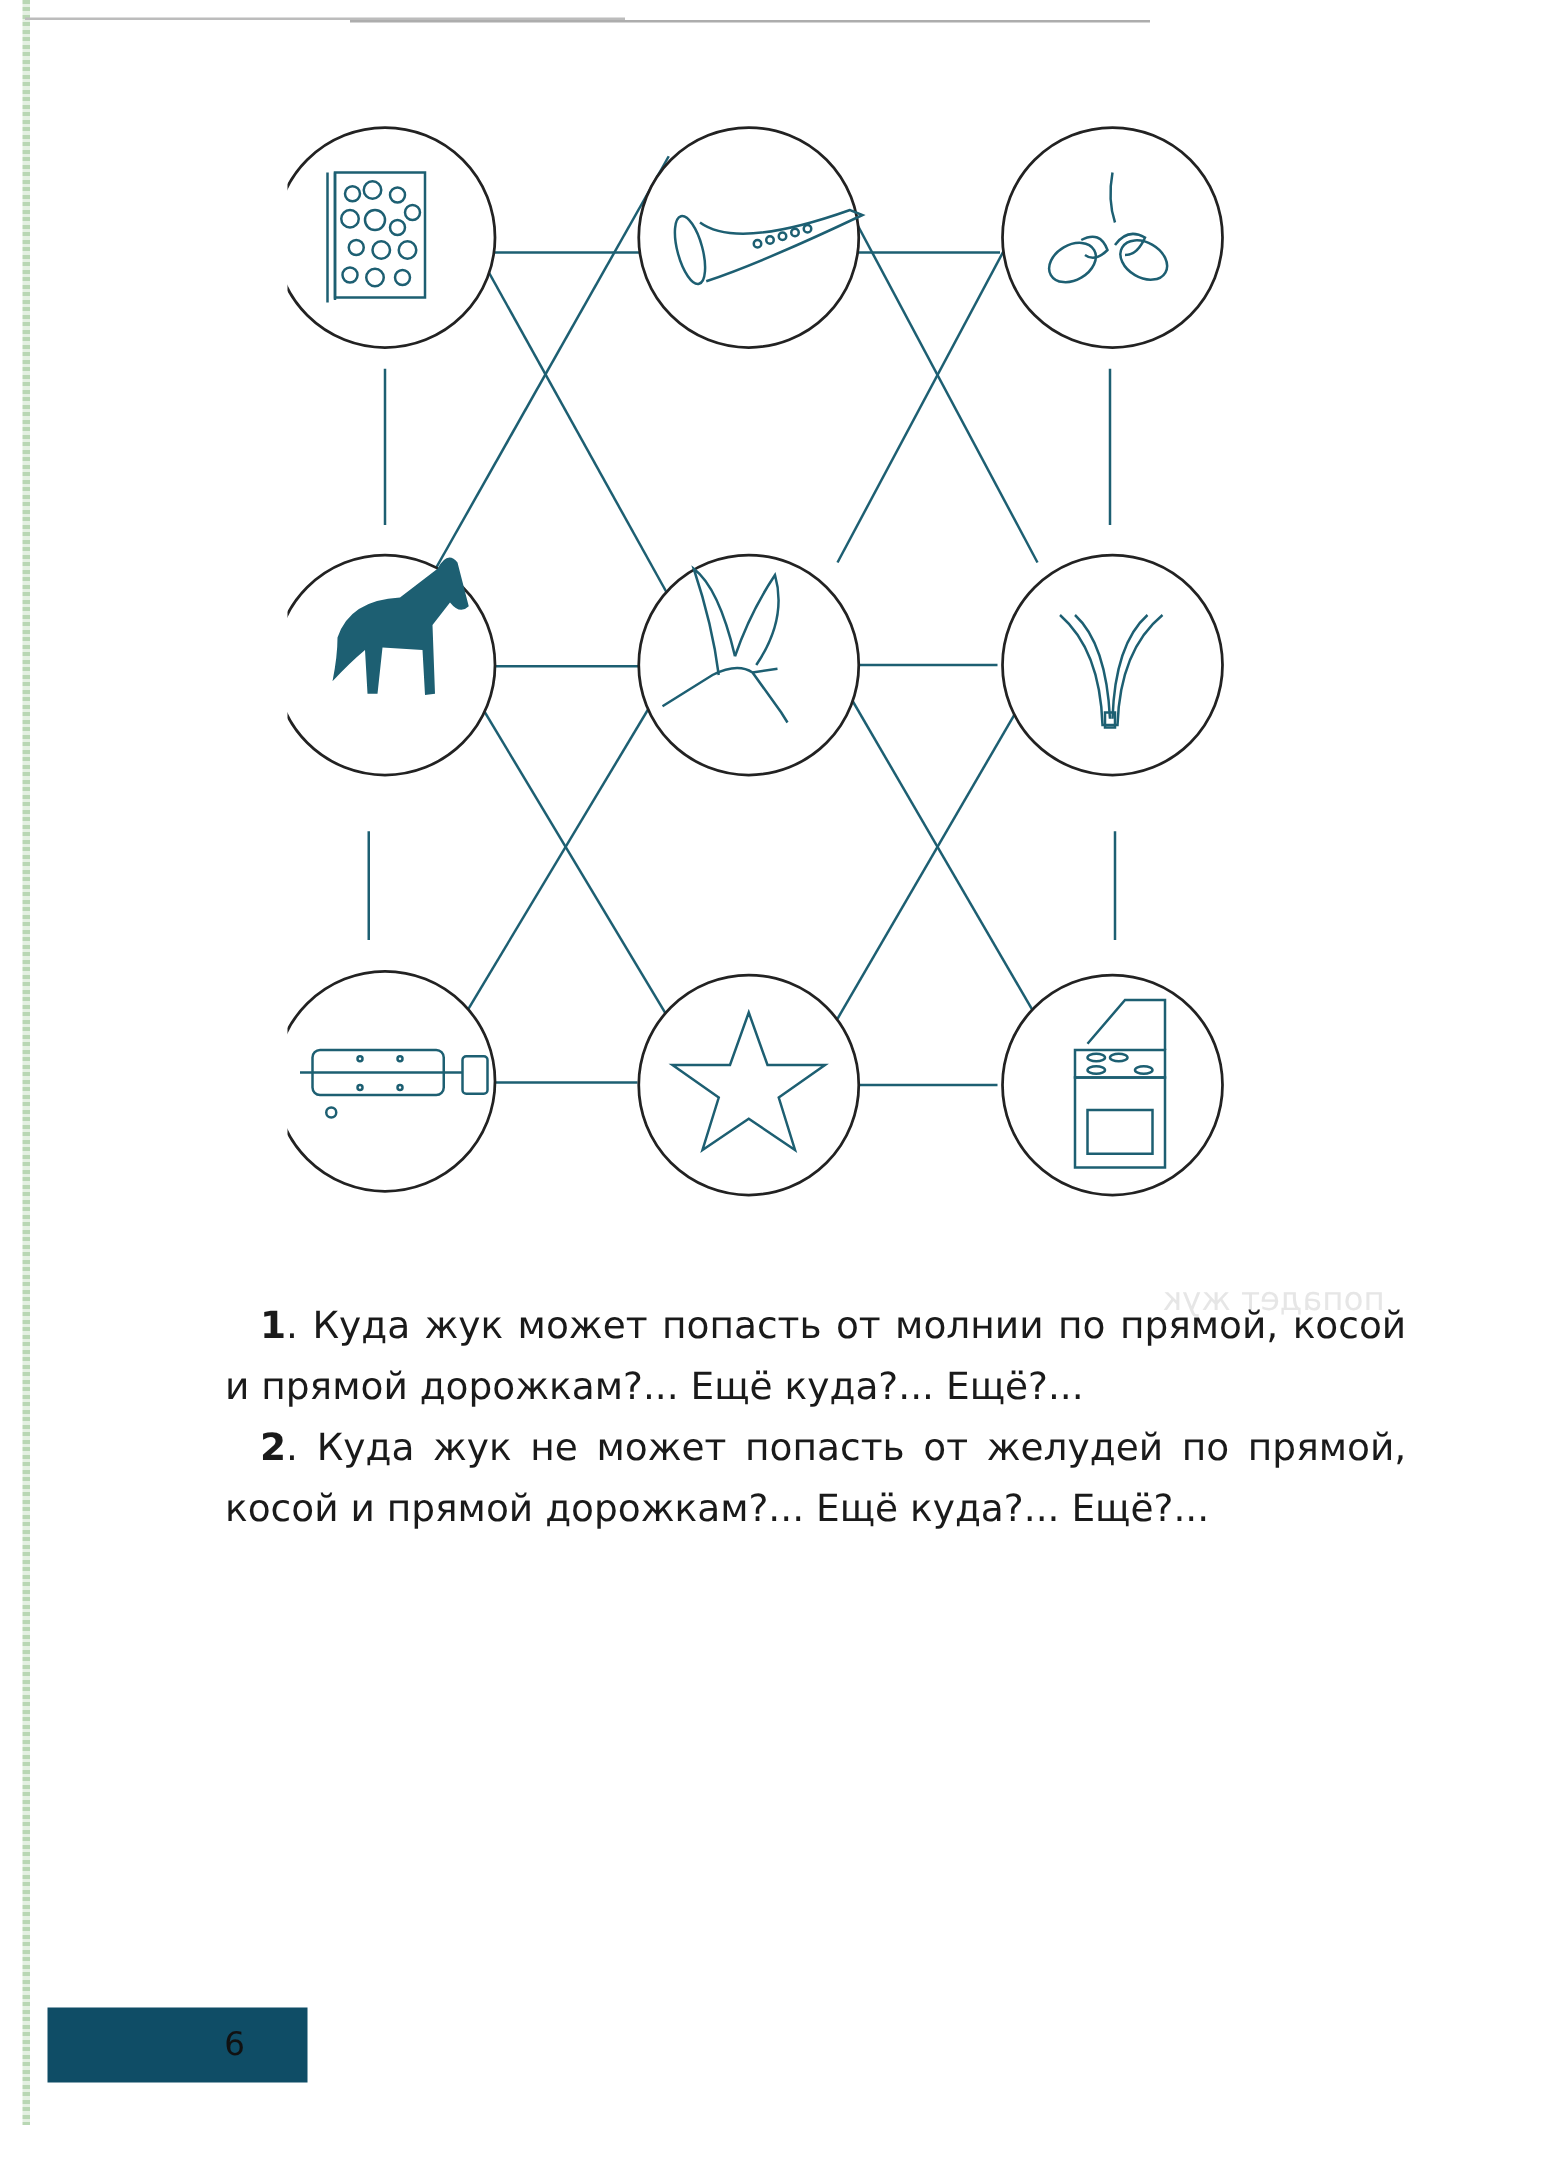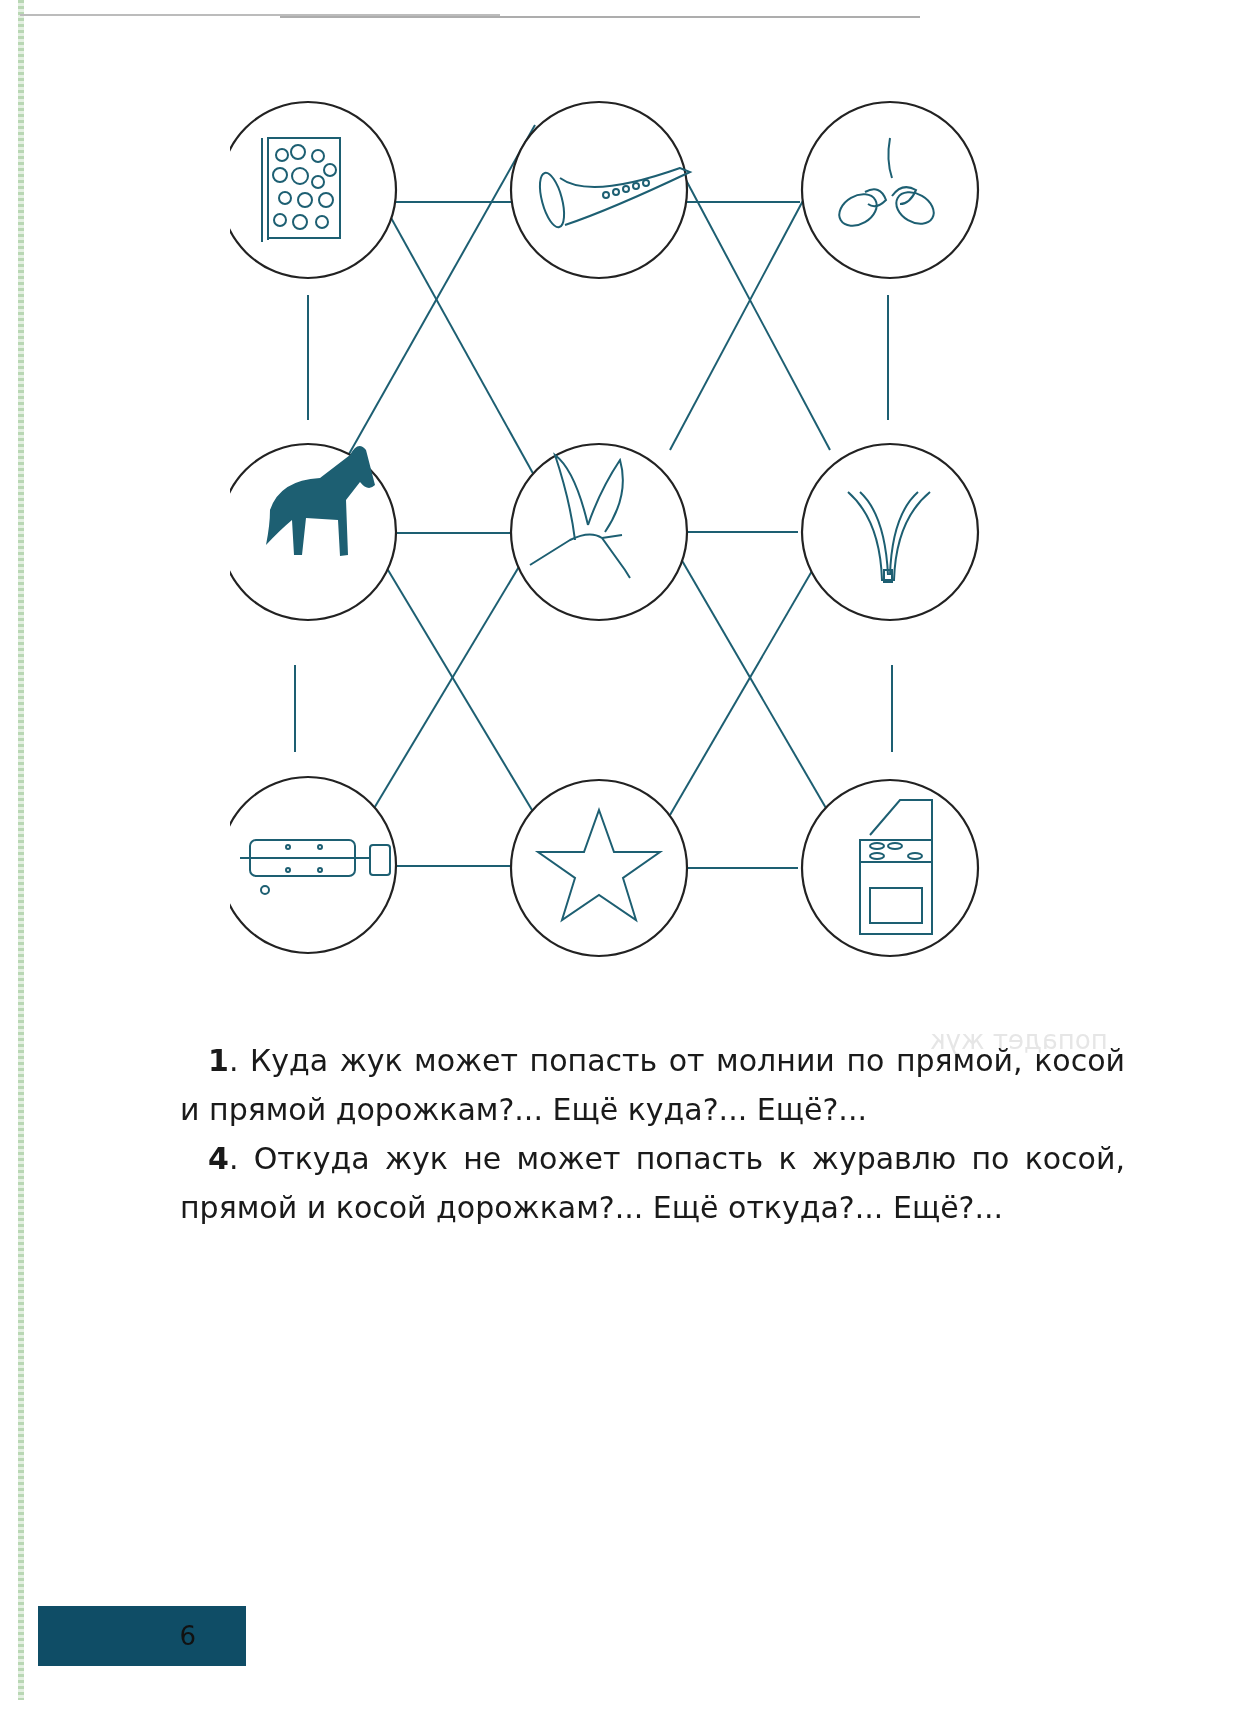--- a/index.html
+++ b/index.html
@@ -150,18 +150,18 @@
         <rect x="640" y="788" width="52" height="35"></rect>
       </g>
     </g>
   </svg>
 </div>
 
 <div class="ghost">попадет жук</div>
 
 <div class="tasks">
   <p class="task"><span class="indent"></span><span class="num">1</span><span>. Куда жук может попасть от молнии по прямой, косой и прямой дорожкам?... Ещё куда?... Ещё?...</span></p>
-  <p class="task"><span class="indent"></span><span class="num">4</span><span>. Откуда жук не может попасть к журавлю по косой, прямой и косой дорожкам?... Ещё откуда?... Ещё?...</span></p>
+  <p class="task"><span class="indent"></span><span class="num">2</span><span>. Куда жук не может попасть от желудей по прямой, косой и прямой дорожкам?... Ещё куда?... Ещё?...</span></p>
 </div>
 
 <div class="page-tab">
   <span>6</span>
 </div>
 
 </body></html>

